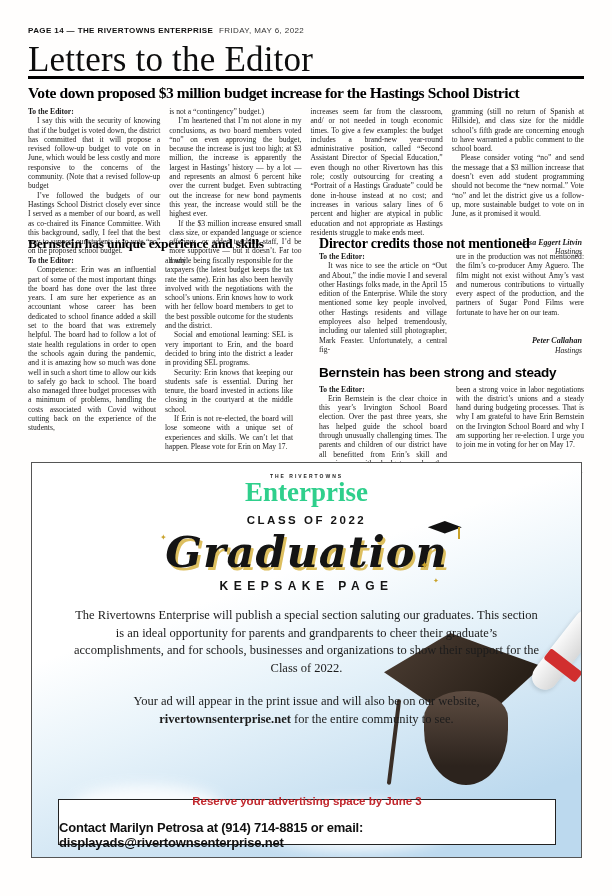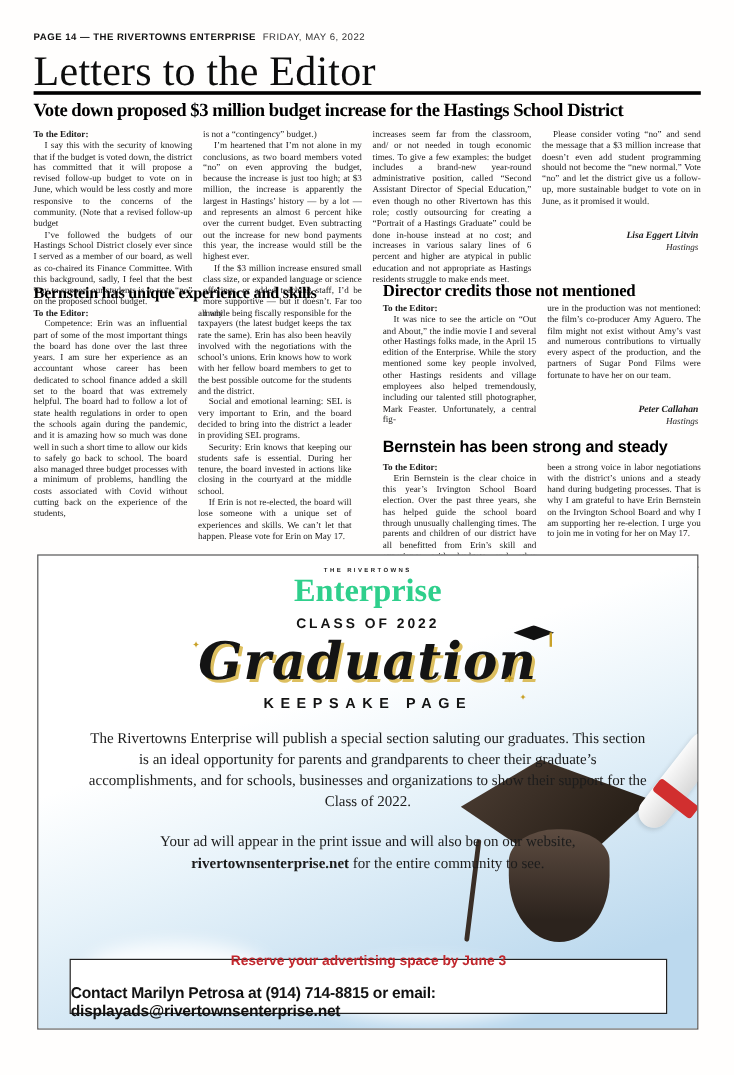--- a/index.html
+++ b/index.html
@@ -96,20 +96,21 @@
       </div>
       <div class="col">
         <p class="cont">is not a “contingency” budget.)</p>
         <p class="ind">I’m heartened that I’m not alone in my conclusions, as two board members voted “no” on even approving the budget, because the increase is just too high; at $3 million, the increase is apparently the largest in Hastings’ history — by a lot — and represents an almost 6 percent hike over the current budget. Even subtracting out the increase for new bond payments this year, the increase would still be the highest ever.</p>
         <p class="ind">If the $3 million increase ensured small class size, or expanded language or science offerings, or added teaching staff, I’d be more supportive — but it doesn’t. Far too many</p>
       </div>
       <div class="col">
         <p class="cont">increases seem far from the classroom, and/ or not needed in tough economic times. To give a few examples: the budget includes a brand-new year-round administrative position, called “Second Assistant Director of Special Education,” even though no other Rivertown has this role; costly outsourcing for creating a “Portrait of a Hastings Graduate” could be done in-house instead at no cost; and increases in various salary lines of 6 percent and higher are atypical in public education and not appropriate as Hastings residents struggle to make ends meet.</p>
       </div>
       <div class="col">
+        <p class="cont">gramming (still no return of Spanish at Hillside), and class size for the middle school’s fifth grade are concerning enough to have warranted a public comment to the school board.</p>
         <p class="ind">Please consider voting “no” and send the message that a $3 million increase that doesn’t even add student programming should not become the “new normal.” Vote “no” and let the district give us a follow-up, more sustainable budget to vote on in June, as it promised it would.</p>
         <div class="sig">
           <span class="sig-name">Lisa Eggert Litvin</span>
           <span class="sig-place">Hastings</span>
         </div>
       </div>
     </div>
   </section>
 
   <div class="two-up">

